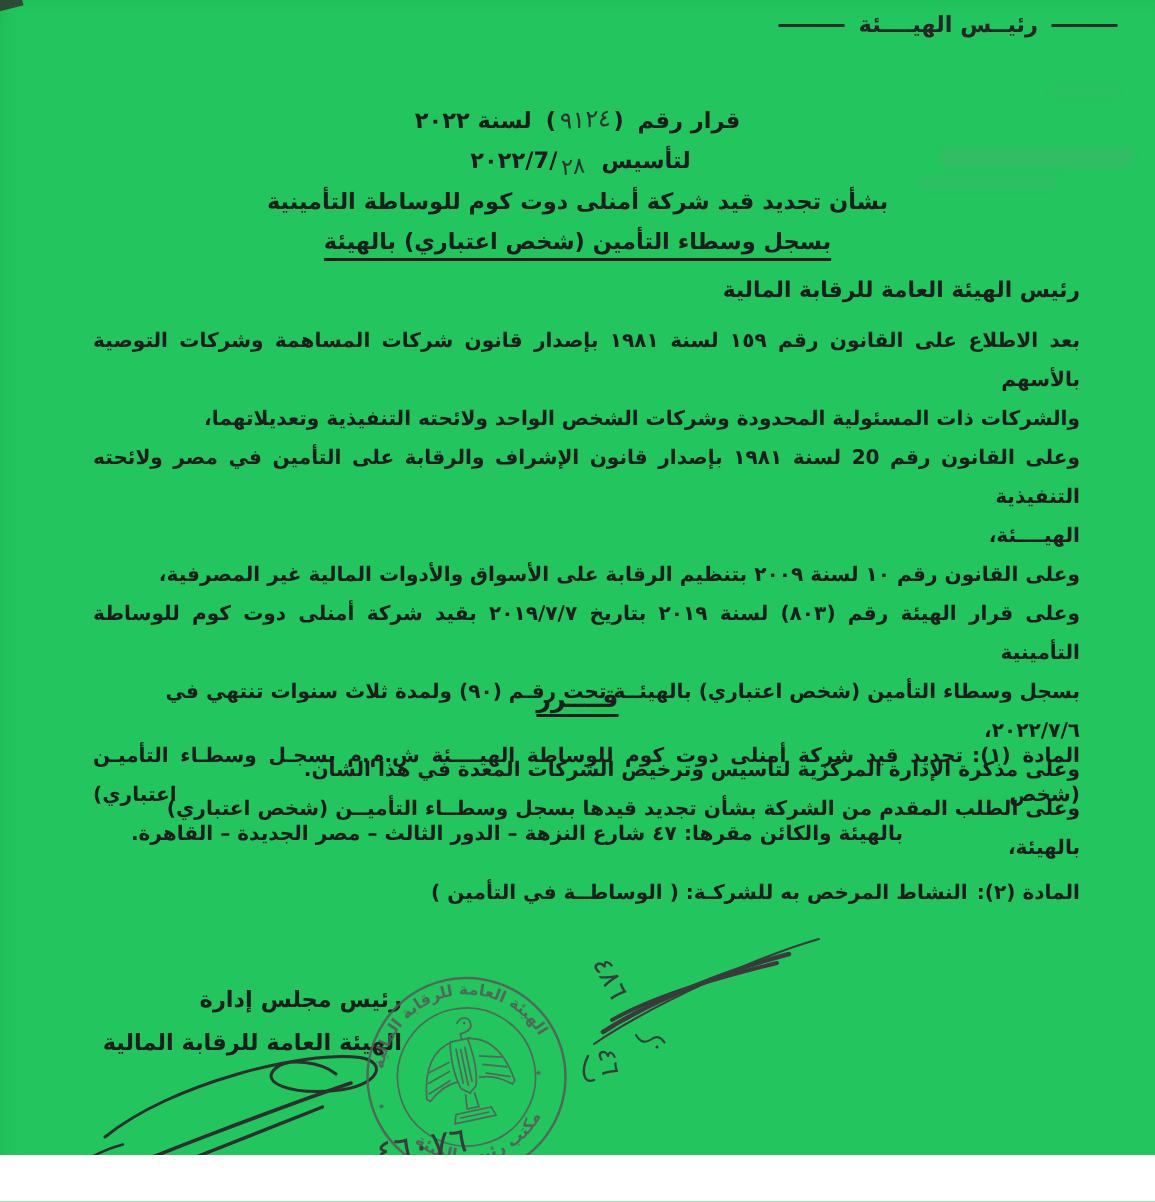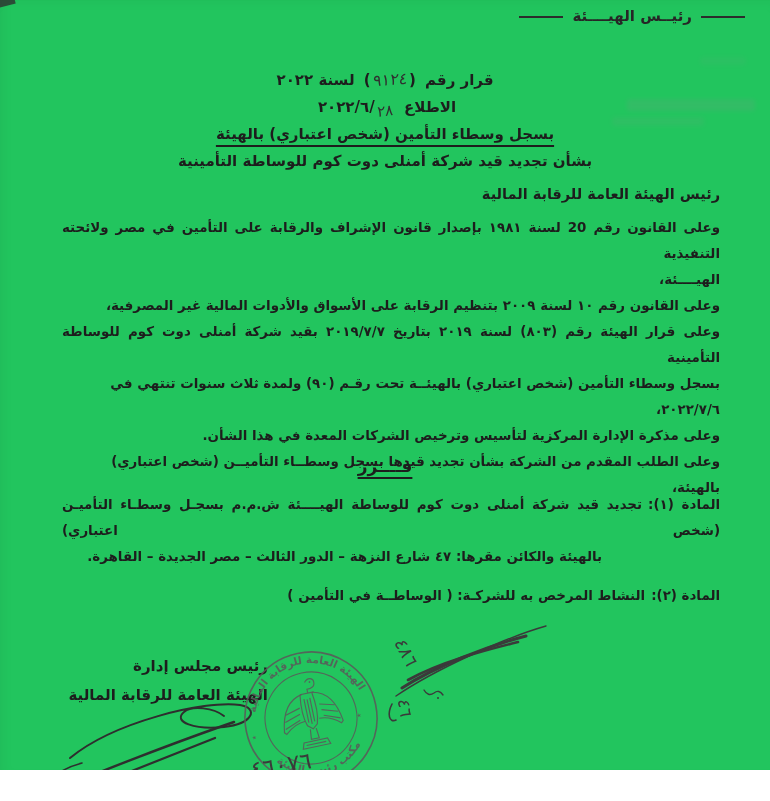--- a/index.html
+++ b/index.html
@@ -68,30 +68,34 @@
     <span class="hdash"></span><span>رئيــس الهيــــئة</span><span class="hdash"></span>
   </div>
 
   <div class="title-block">
     <div class="title-line">
       <span>قرار رقم</span>
       <span class="ltr-group"><span>(</span><span class="hw hw-num">٩١٢٤</span><span>)</span></span>
       <span>لسنة ٢٠٢٢</span>
     </div>
     <div class="title-line">
-      <span>الاطلاع</span>
-      <span class="ltr-group"><span>٢٠٢٢/٦/</span><span class="hw hw-day">٢٨</span></span>
+      <span>لتأسيس</span>
+      <span class="ltr-group"><span>٢٠٢٢/7/</span><span class="hw hw-day">٢٨</span></span>
     </div>
+    <div class="title-line">بشأن تجديد قيد شركة أمنلى دوت كوم للوساطة التأمينية</div>
     <div class="title-line subject2">بسجل وسطاء التأمين (شخص اعتباري) بالهيئة</div>
-    <div class="title-line">بشأن تجديد قيد شركة أمنلى دوت كوم للوساطة التأمينية</div>
   </div>
 
   <div class="authority">رئيس الهيئة العامة للرقابة المالية</div>
 
   <div class="preamble">
+    <div>
+      <div class="pline jl">بعد الاطلاع على القانون رقم ١٥٩ لسنة ١٩٨١ بإصدار قانون شركات المساهمة وشركات التوصية بالأسهم</div>
+      <div class="pline rl">والشركات ذات المسئولية المحدودة وشركات الشخص الواحد ولائحته التنفيذية وتعديلاتهما،</div>
+    </div>
     <div>
       <div class="pline jl">وعلى القانون رقم 20 لسنة ١٩٨١ بإصدار قانون الإشراف والرقابة على التأمين في مصر ولائحته التنفيذية</div>
       <div class="pline rl">الهيــــئة،</div>
     </div>
     <div>
       <div class="pline rl">وعلى القانون رقم ١٠ لسنة ٢٠٠٩ بتنظيم الرقابة على الأسواق والأدوات المالية غير المصرفية،</div>
     </div>
     <div>
       <div class="pline jl">وعلى قرار الهيئة رقم (٨٠٣) لسنة ٢٠١٩ بتاريخ ٢٠١٩/٧/٧ بقيد شركة أمنلى دوت كوم للوساطة التأمينية</div>
       <div class="pline rl">بسجل وسطاء التأمين (شخص اعتباري) بالهيئــة تحت رقـم (٩٠) ولمدة ثلاث سنوات تنتهي في ٢٠٢٢/٧/٦،</div>

